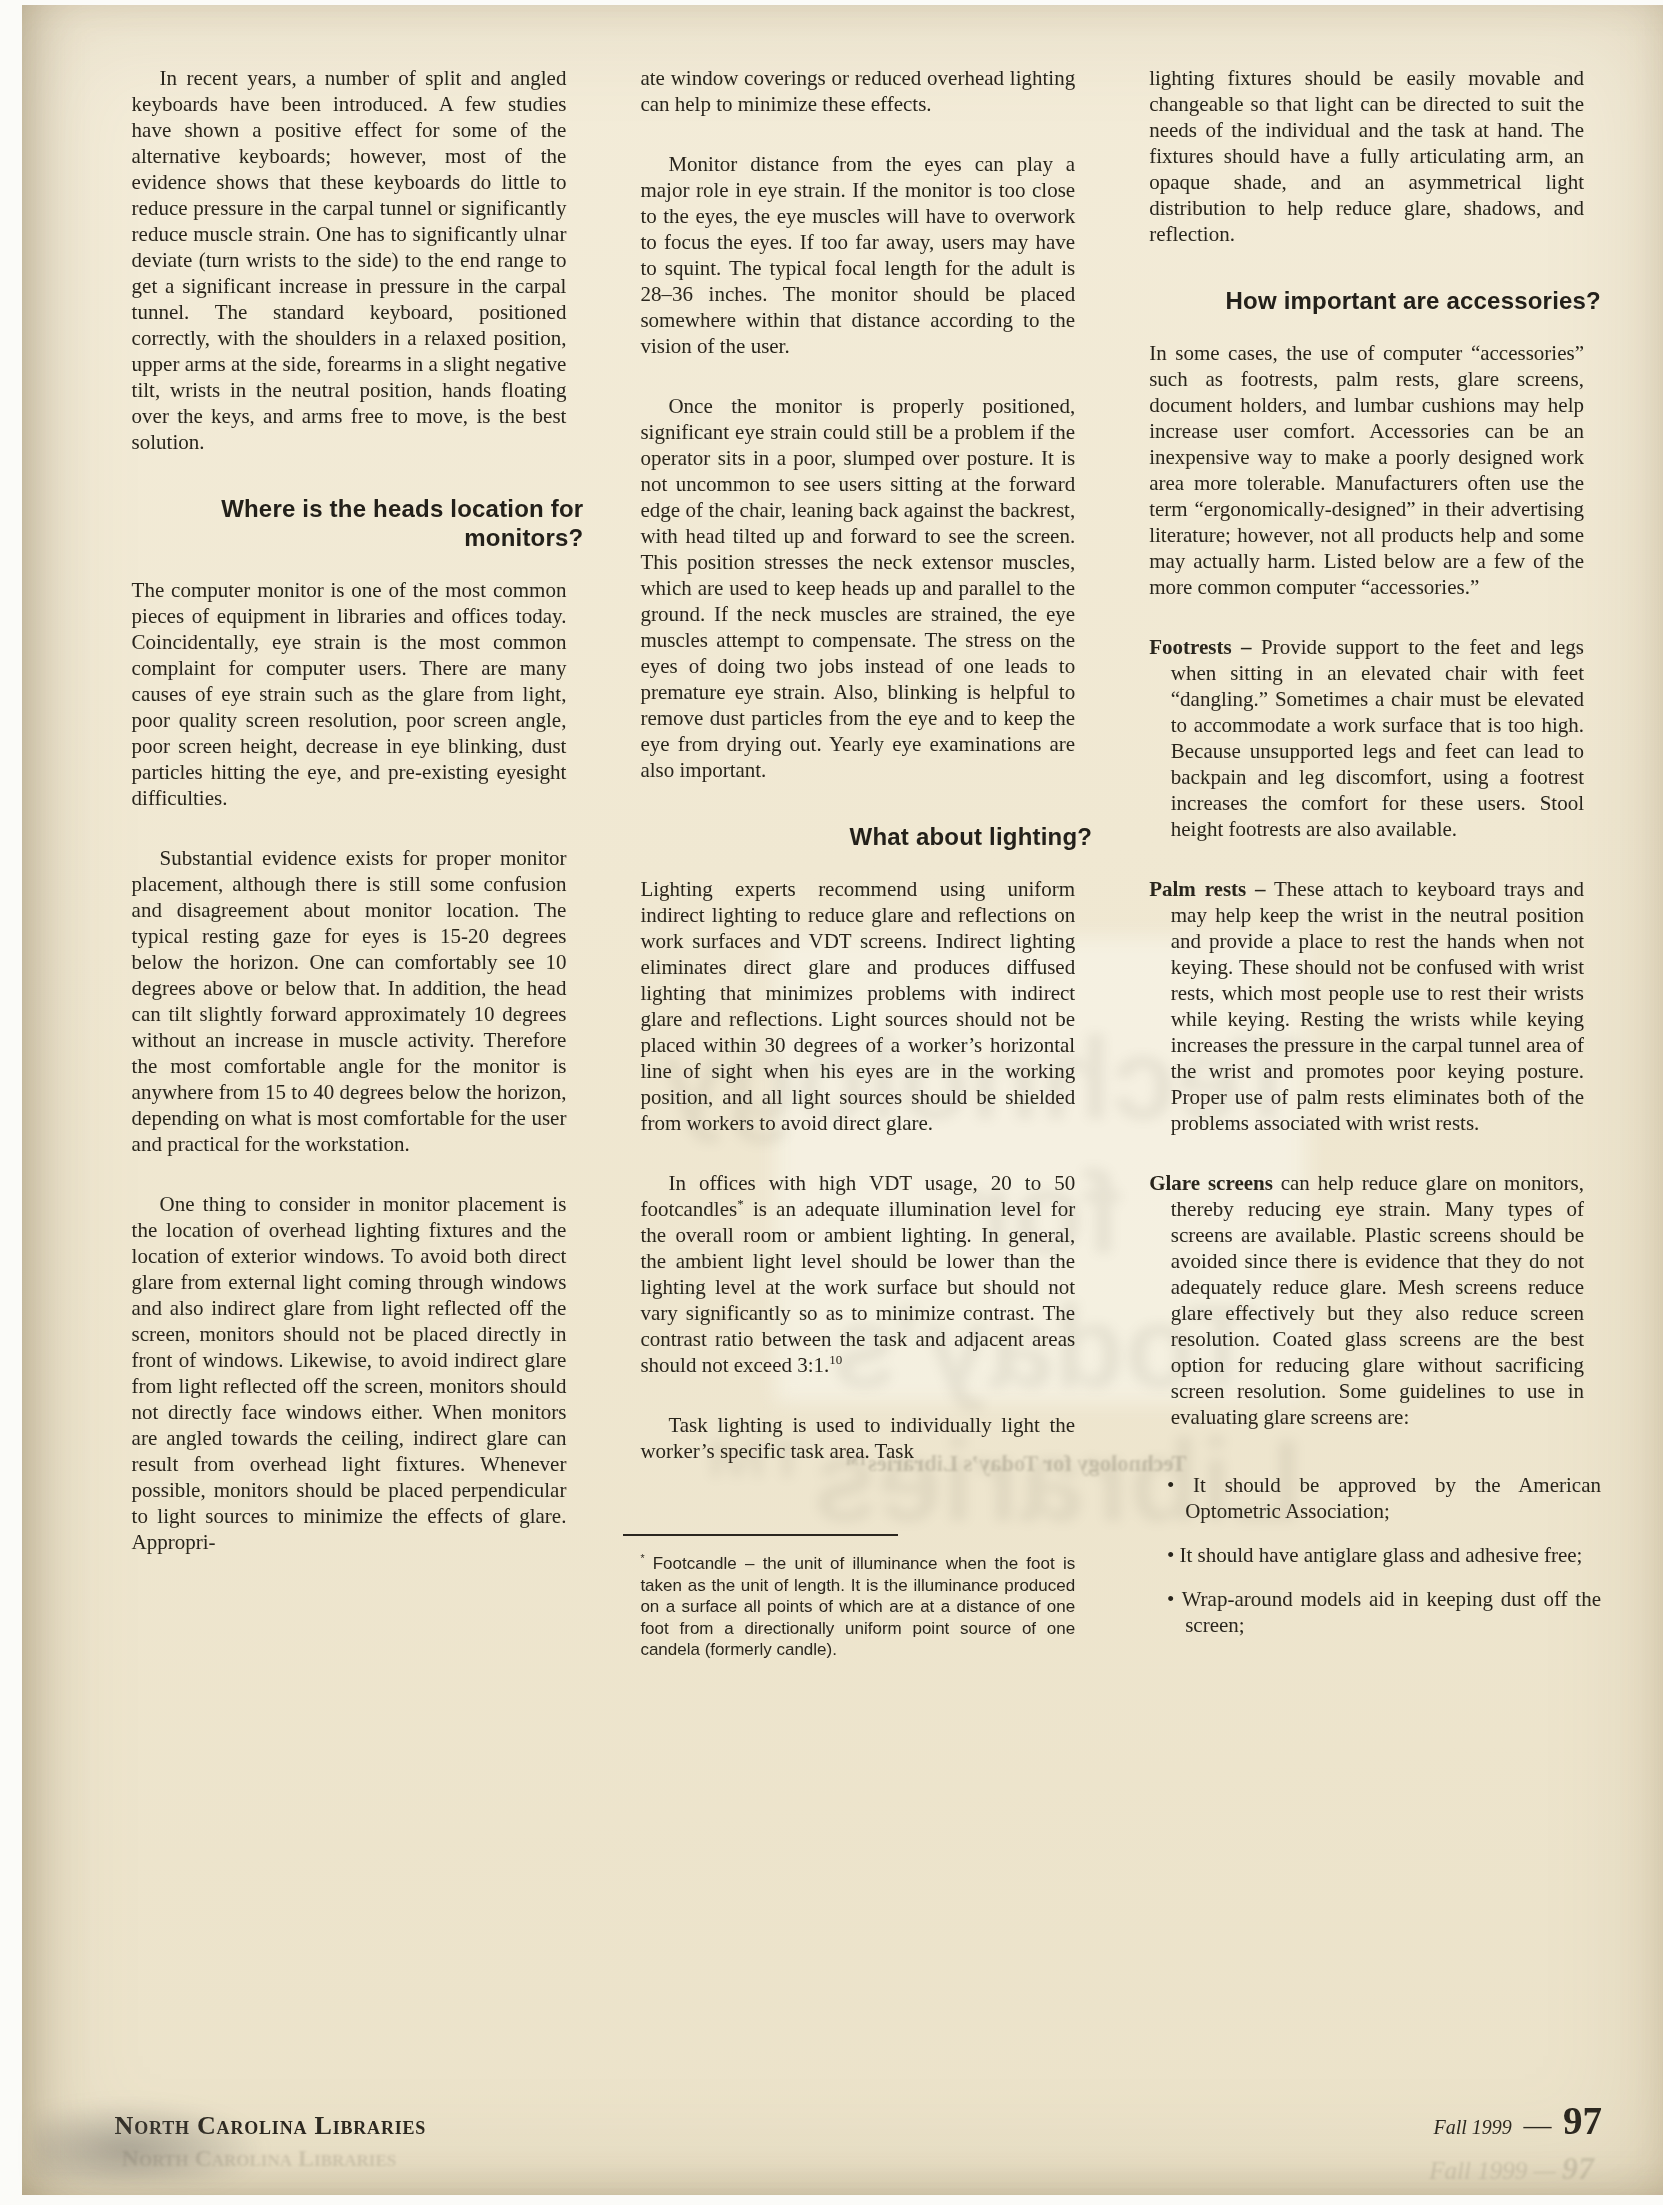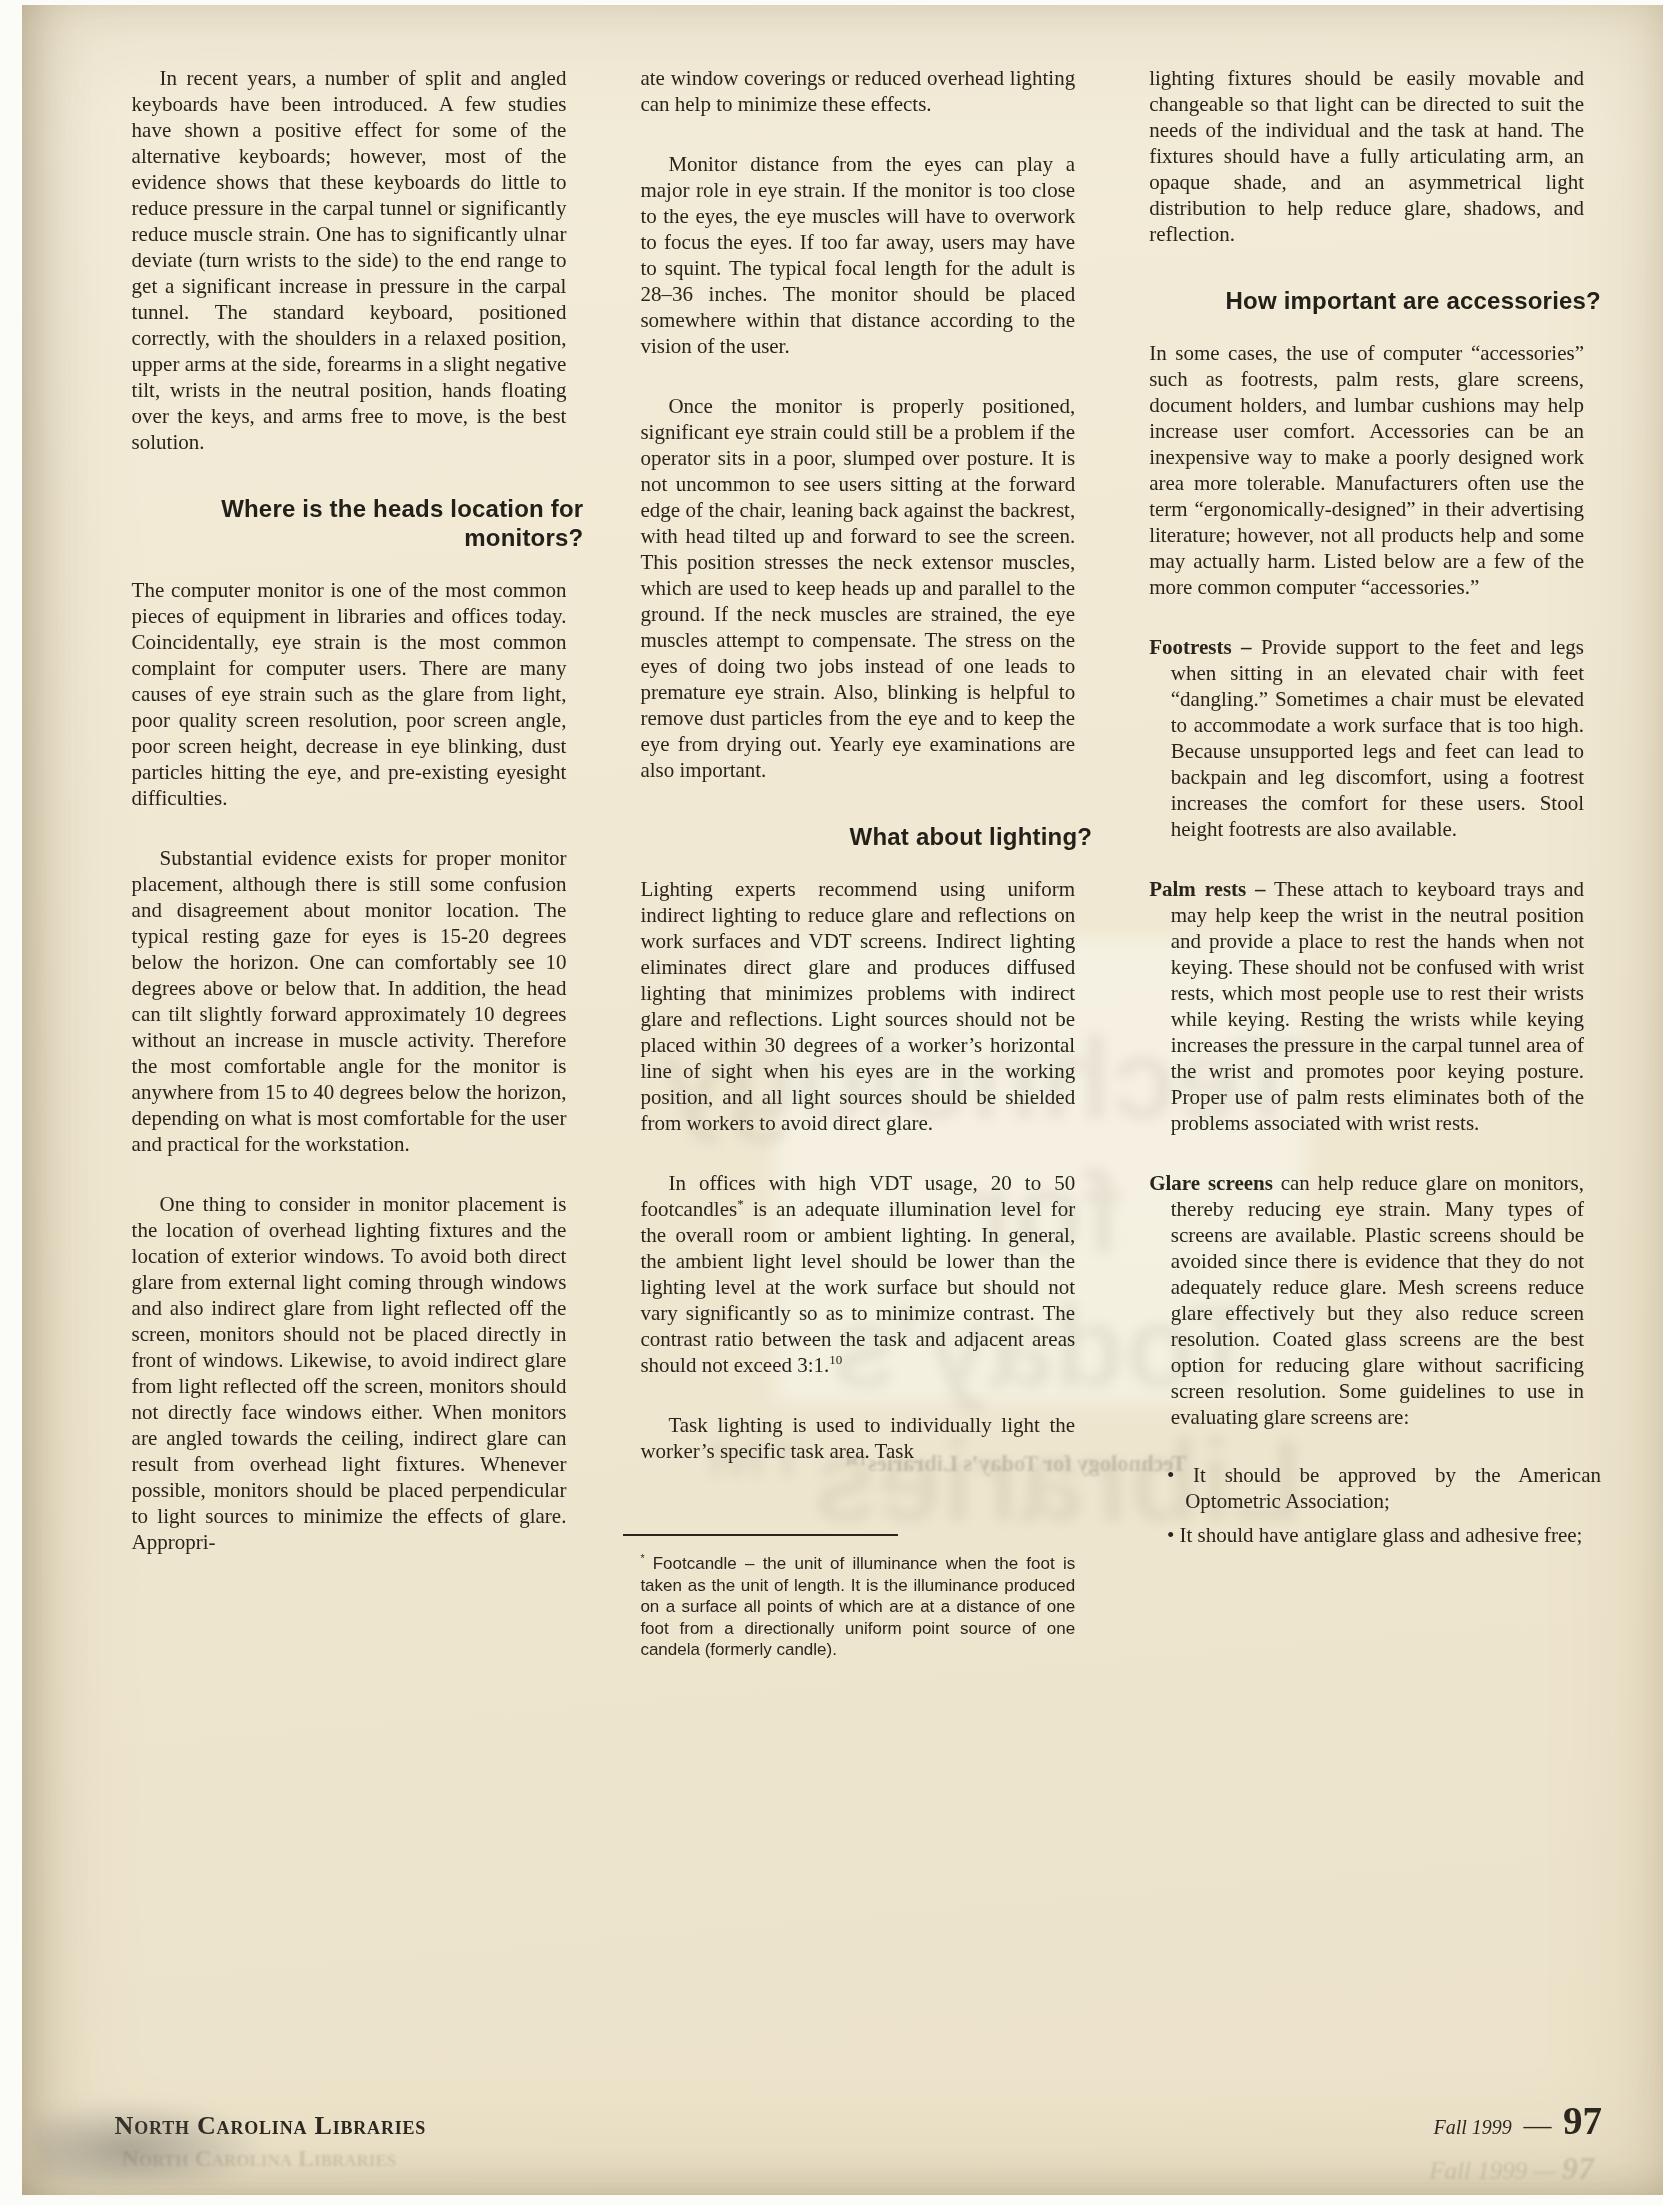--- a/index.html
+++ b/index.html
@@ -55,21 +55,21 @@
     margin: 21.6px 0 8.3px 0;
     text-align: right;
     letter-spacing: 0.2px;
   }
   sup { font-size: .62em; line-height: 0; vertical-align: super; }
 
   
   .def { margin-top: 10px; padding-left: 21.6px; text-indent: -21.6px; }
   .def .lead { font-weight: 700; }
   .bullets { margin-top: 6.7px; list-style: none; }
-  .bullet-item { padding-left: 53px; text-indent: -18.3px; margin-top: 8px; }
+  .bullet-item { padding-left: 53px; text-indent: -18.3px; margin-top: 18px; }
 
   
   .footnote {
     margin-top: auto;
     padding-top: 11.6px;
     font-family: "Liberation Sans", "DejaVu Sans", sans-serif;
     font-size: 17px;
     line-height: 21.6px;
     text-align: justify;
   }
@@ -165,20 +165,21 @@
     <div class="col">
       <p>lighting fixtures should be easily movable and changeable so that light can be directed to suit the needs of the individual and the task at hand. The fixtures should have a fully articulating arm, an opaque shade, and an asymmetrical light distribution to help reduce glare, shadows, and reflection.</p>
       <h2 class="sect">How important are accessories?</h2>
       <p>In some cases, the use of computer “accessories” such as footrests, palm rests, glare screens, document holders, and lumbar cushions may help increase user comfort. Accessories can be an inexpensive way to make a poorly designed work area more tolerable. Manufacturers often use the term “ergonomically-designed” in their advertising literature; however, not all products help and some may actually harm. Listed below are a few of the more common computer “accessories.”</p>
       <p class="def"><span class="lead">Footrests –</span><span> Provide support to the feet and legs when sitting in an elevated chair with feet “dangling.” Sometimes a chair must be elevated to accommodate a work surface that is too high. Because unsupported legs and feet can lead to backpain and leg discomfort, using a footrest increases the comfort for these users. Stool height footrests are also available.</span></p>
       <p class="def"><span class="lead">Palm rests –</span><span> These attach to keyboard trays and may help keep the wrist in the neutral position and provide a place to rest the hands when not keying. These should not be confused with wrist rests, which most people use to rest their wrists while keying. Resting the wrists while keying increases the pressure in the carpal tunnel area of the wrist and promotes poor keying posture. Proper use of palm rests eliminates both of the problems associated with wrist rests.</span></p>
       <p class="def"><span class="lead">Glare screens</span><span> can help reduce glare on monitors, thereby reducing eye strain. Many types of screens are available. Plastic screens should be avoided since there is evidence that they do not adequately reduce glare. Mesh screens reduce glare effectively but they also reduce screen resolution. Coated glass screens are the best option for reducing glare without sacrificing screen resolution. Some guidelines to use in evaluating glare screens are:</span></p>
       <ul class="bullets">
         <li class="bullet-item"><span>•</span> <span>It should be approved by the American Optometric Association;</span></li>
         <li class="bullet-item"><span>•</span> <span>It should have antiglare glass and adhesive free;</span></li>
+        <li class="bullet-item"><span>•</span> <span>Wrap-around models aid in keeping dust off the screen;</span></li>
       </ul>
     </div>
 
   </div>
 
   <div class="footer">
     <div class="journal">North Carolina Libraries</div>
     <div class="issue">
       <span class="season">Fall 1999</span>
       <span class="dash">—</span>

